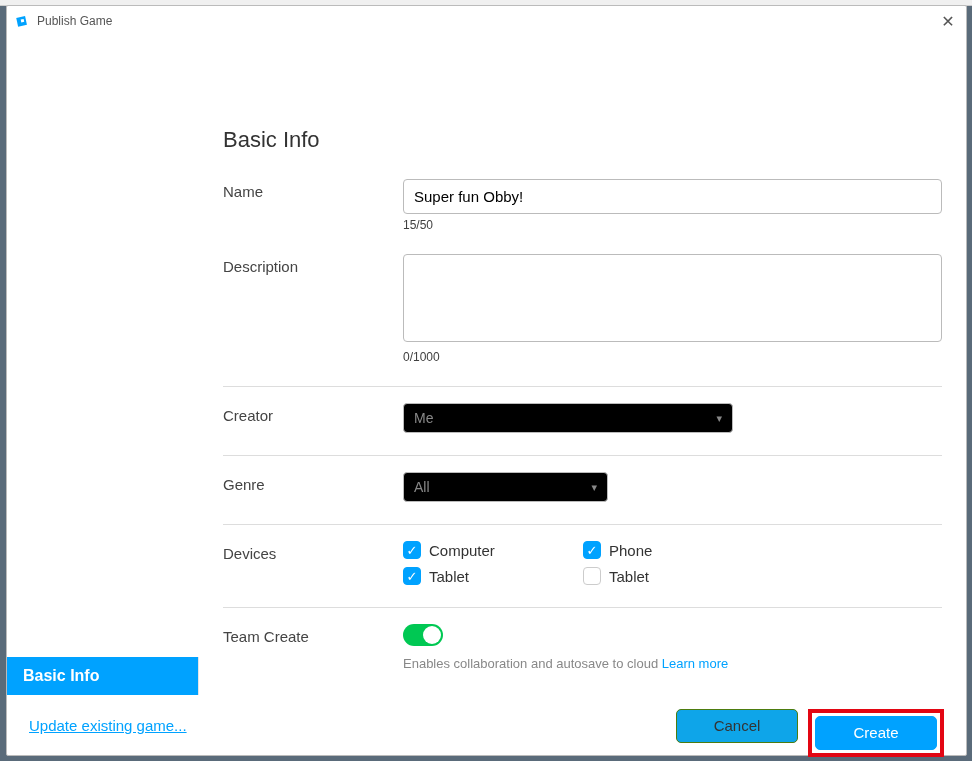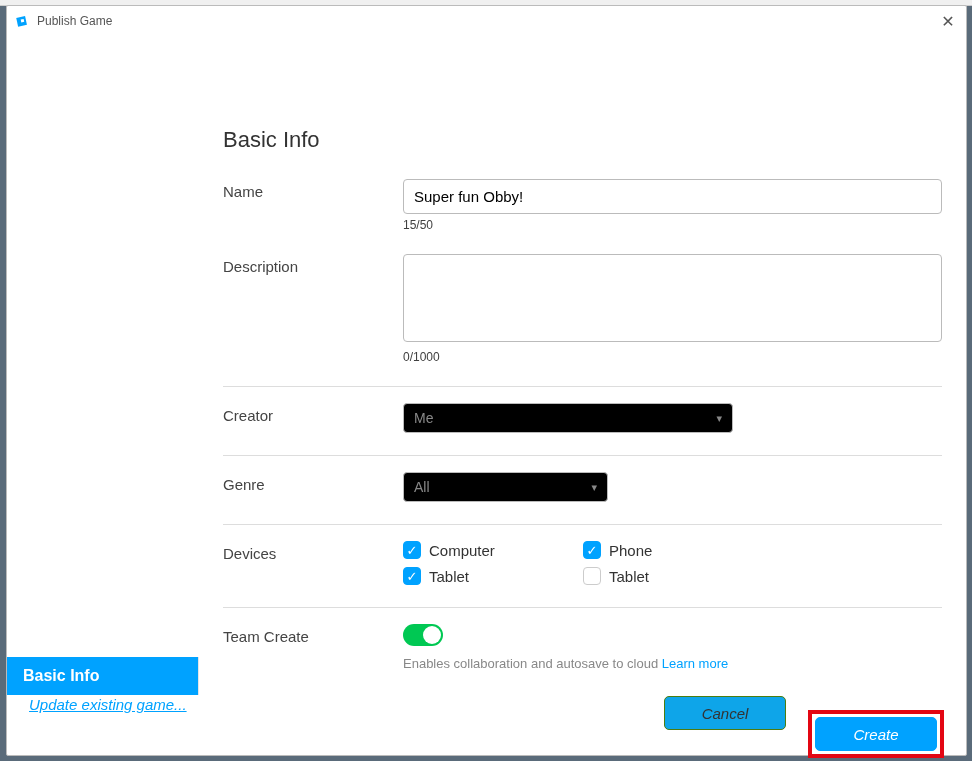--- a/index.html
+++ b/index.html
@@ -150,24 +150,23 @@
     background: #fff;
   }
   .helper {
     font-size: 13px; color: #888; margin-top: 10px;
   }
   .helper a { color: #00a2ff; text-decoration: none; }
   .footer {
     height: 60px;
     border-top: 1px solid #fff;
     display: flex;
-    align-items: flex-start;
+    align-items: center;
     padding: 0 22px;
-    gap: 22px;
-    font-style: italic;
+    gap: 10px;
   }
   .footer .link {
     color: #00a2ff; font-size: 15px; flex: 1;
   }
   .btn {
     min-width: 122px; height: 34px;
     border-radius: 5px;
     font-size: 15px;
     display: inline-flex; align-items: center; justify-content: center;
     cursor: pointer;

